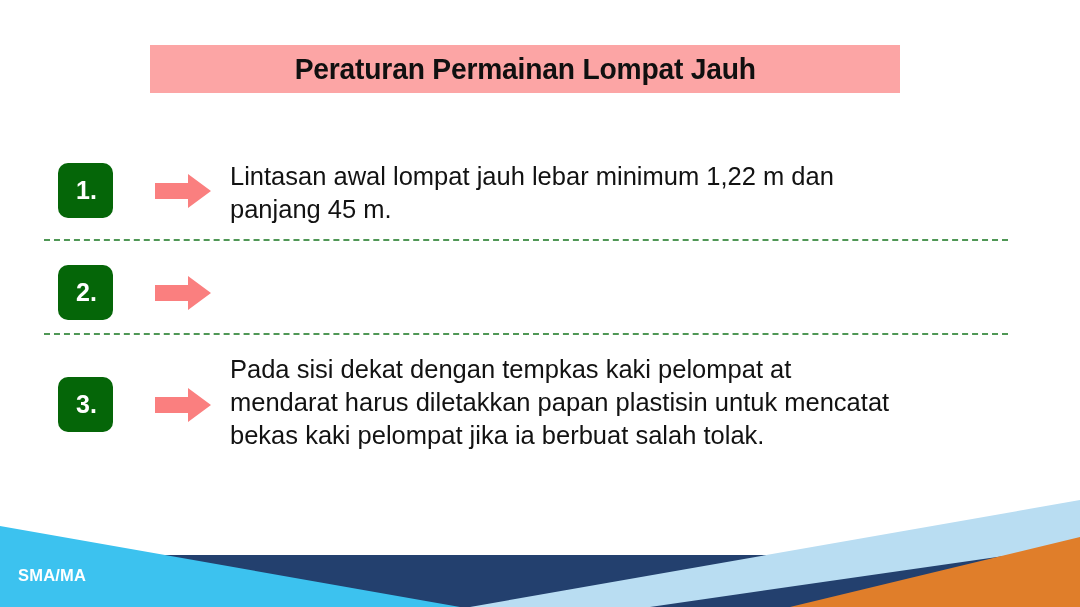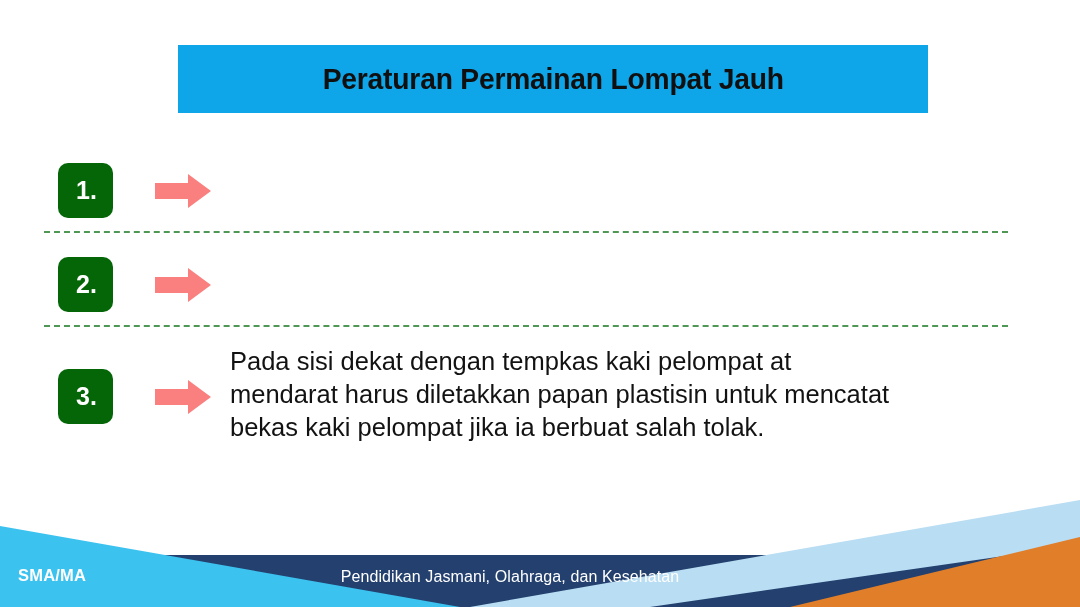--- a/index.html
+++ b/index.html
@@ -14,26 +14,25 @@
     overflow: hidden;
     position: relative;
   }
 
   
   .title-bar {
     position: absolute;
     left: 150px;
     top: 45px;
     width: 750px;
-    height: 68px;
-    background: #0ea5e9;
+    height: 48px;
+    background: #fca5a5;
     display: flex;
     align-items: center;
     justify-content: center;
-    margin-left: 28px;
   }
   .title-text {
     font-family: "Liberation Sans Narrow", "Liberation Sans", sans-serif;
     font-size: 30px;
     font-weight: bold;
     color: #101010;
     letter-spacing: -0.2px;
     white-space: nowrap;
     transform: scaleX(0.94);
   }
@@ -141,20 +140,21 @@
 
 <div class="rules">
 
   <div class="rule-row row-1">
     <div class="num-badge">1.</div>
     <div class="arrow-wrap">
       <svg width="56" height="34" viewBox="0 0 56 34" aria-hidden="true">
         <polygon points="0,9 33,9 33,0 56,17 33,34 33,25 0,25" fill="#fa7f7f"></polygon>
       </svg>
     </div>
+    <div class="rule-text">Lintasan awal lompat jauh lebar minimum 1,22 m dan panjang 45 m.</div>
   </div>
 
   <div class="divider"></div>
 
   <div class="rule-row row-2">
     <div class="num-badge">2.</div>
     <div class="arrow-wrap">
       <svg width="56" height="34" viewBox="0 0 56 34" aria-hidden="true">
         <polygon points="0,9 33,9 33,0 56,17 33,34 33,25 0,25" fill="#fa7f7f"></polygon>
       </svg>
@@ -189,14 +189,13 @@
     <g fill="#ffffff">
       <polygon points="1001,566 1021,554 1027,558 1007,570"></polygon>
       <polygon points="1016,557 1036,545 1042,549 1022,561"></polygon>
       <polygon points="1031,548 1051,536 1057,540 1037,552"></polygon>
       <polygon points="995,570 1001,566 1007,570 1047,547 1053,551 1057,540 1063,544 1063,556 1025,580 995,580"></polygon>
       <polygon points="995,582 1063,558 1063,566 1025,589 995,589"></polygon>
       <polygon points="995,591 1063,568 1063,576 1025,598 995,598"></polygon>
     </g>
   </svg>
   <div class="footer-brand">SMA/MA</div>
-  <div class="footer-subject">Pendidikan Jasmani, Olahraga, dan Kesehatan</div>
 </div>
 
 </body></html>

